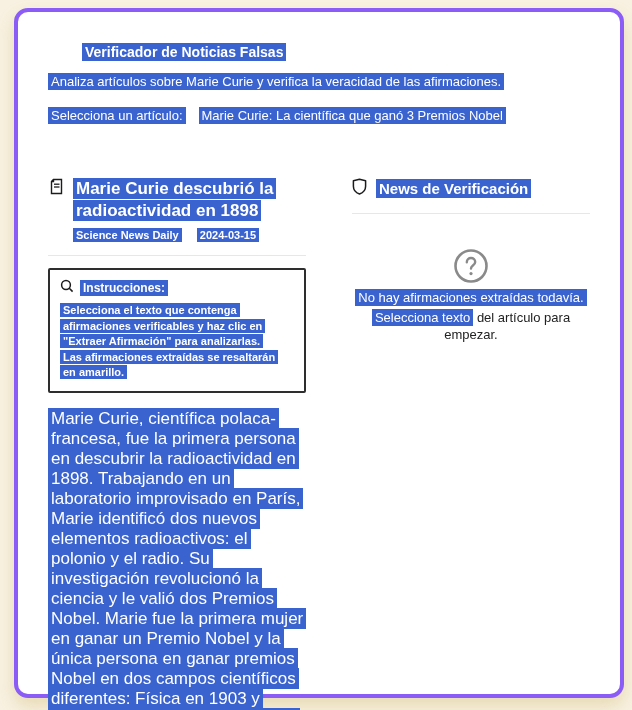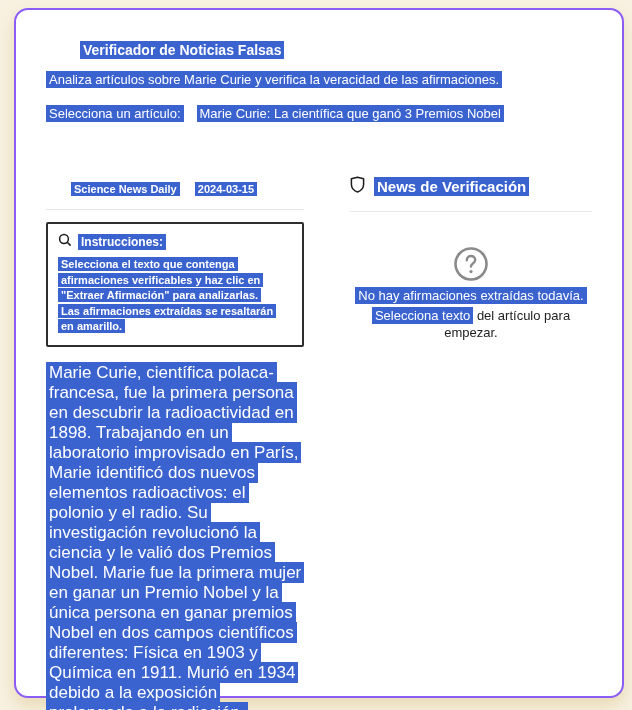--- a/index.html
+++ b/index.html
@@ -9,21 +9,21 @@
     font-family:"Liberation Sans", sans-serif;
     color:#1c1c1e;
     position:relative;
     overflow:hidden;
   }
   .card{
     position:absolute;left:14px;top:8px;
     width:610px;height:690px;
     box-sizing:border-box;
     background:#ffffff;
-    border:2px solid #8b5cf6;
+    border:4px solid #8b5cf6;
     border-radius:14px;
     box-shadow:0 8px 16px rgba(190,160,70,.28);
     padding:32px 30px 20px 30px;
   }
   .hl{
     background:#3a63d0;
     color:#ffffff;
     padding:1px 3px;
     -webkit-box-decoration-break:clone;
     box-decoration-break:clone;
@@ -77,20 +77,31 @@
 
   <div class="select-row">
     <span class="hl">Selecciona un artículo:</span>
     <span class="hl sel-value">Marie Curie: La científica que ganó 3 Premios Nobel</span>
   </div>
 
   <div class="grid">
 
     <div class="col-left">
 
+      <div class="article-head">
+        <span class="icon">
+          <svg width="17" height="17" viewBox="0 0 17 17" fill="none">
+            <path d="M5.5 1.5 H13.5 V15.5 H3.5 V3.5 Z" stroke="#1c1c1e" stroke-width="1.4" fill="none"></path>
+            <path d="M5.5 1.5 V3.5 H3.5" stroke="#1c1c1e" stroke-width="1.4" fill="none"></path>
+            <line x1="6" y1="6.2" x2="11.5" y2="6.2" stroke="#1c1c1e" stroke-width="1.3"></line>
+            <line x1="6" y1="9" x2="11.5" y2="9" stroke="#1c1c1e" stroke-width="1.3"></line>
+          </svg>
+        </span>
+        <h2><span class="hl">Marie Curie descubrió la radioactividad en 1898</span></h2>
+      </div>
 
       <div class="meta">
         <span class="hl">Science News Daily</span>
         <span class="hl date">2024-03-15</span>
       </div>
 
       <hr class="div">
 
       <div class="instructions">
         <div class="instructions-head">

